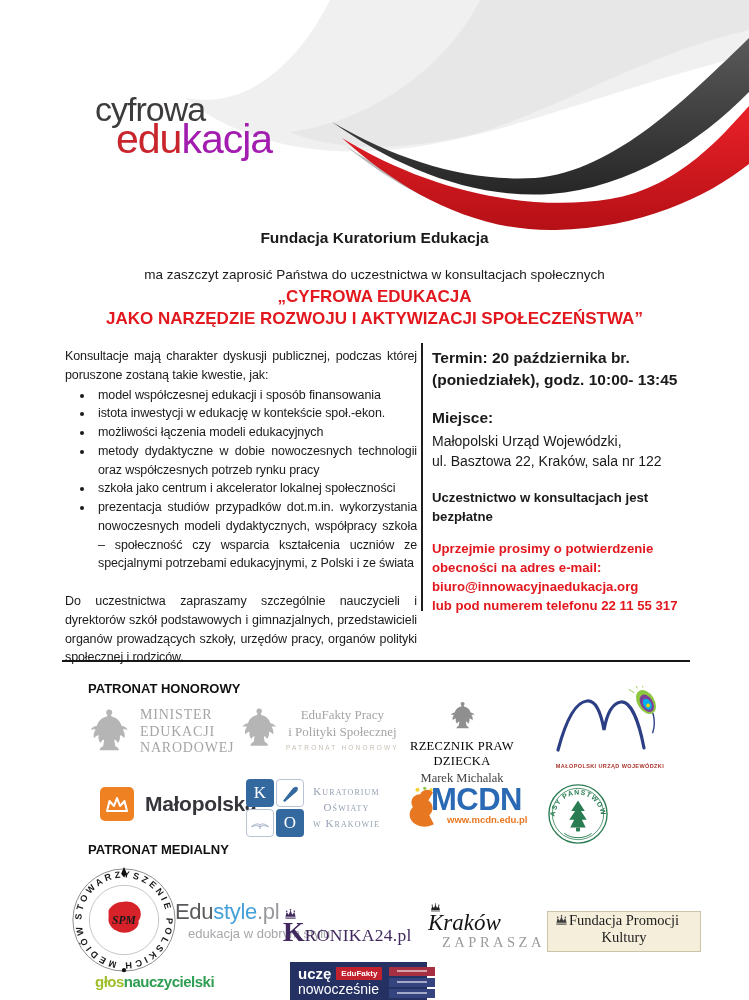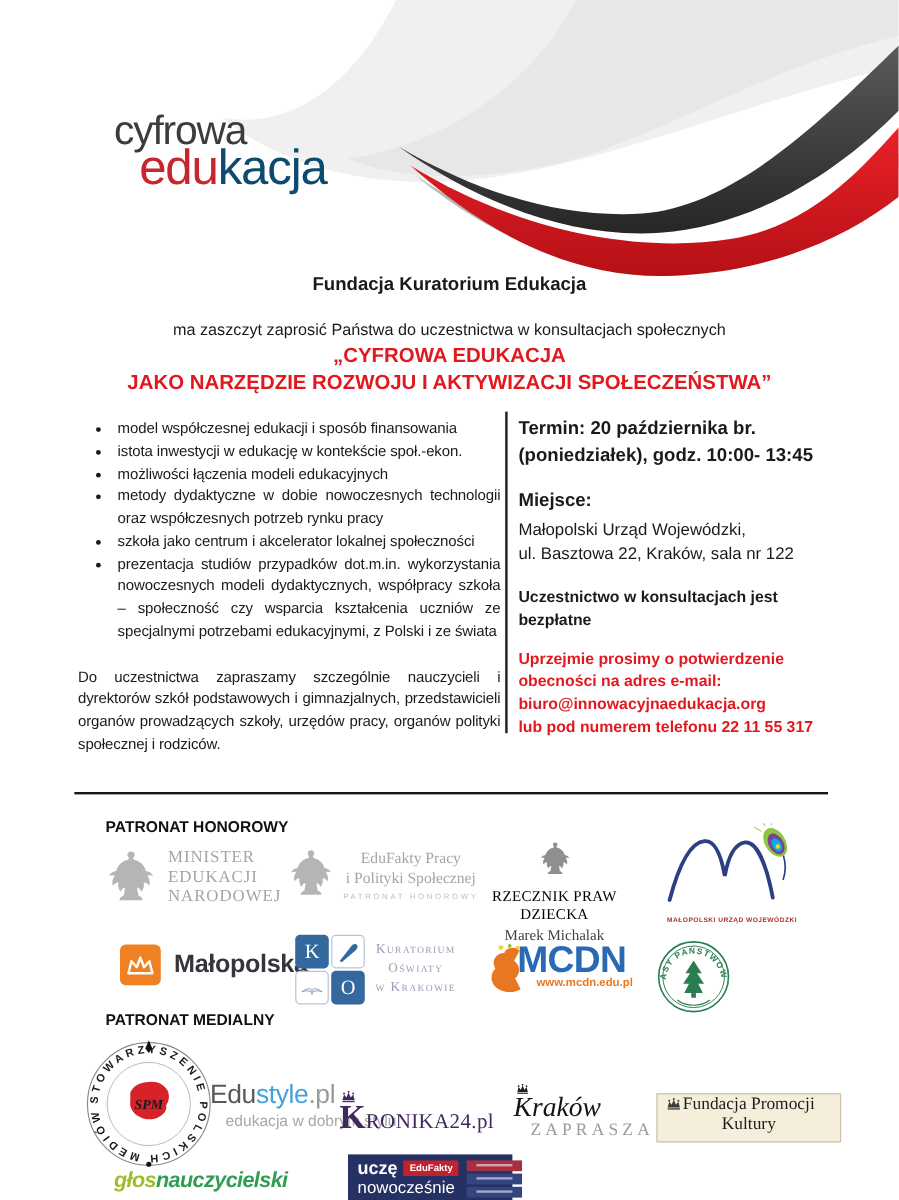--- a/index.html
+++ b/index.html
@@ -12,21 +12,21 @@
   .page { position:relative; width:749px; height:1000px; background:#fff; overflow:hidden; }
 
   
   .swoosh { position:absolute; top:0; left:0; width:749px; height:240px; }
 
   
   .logo { position:absolute; left:95px; top:92px; line-height:1; }
   .logo-l1 { font-size:34px; letter-spacing:-1px; color:#3d3b3c; }
   .logo-l2 { font-size:41px; letter-spacing:-1px; margin:-7px 0 0 21px; }
   .logo-red  { color:#c9252c; }
-  .logo-dred { color:#0c4a6e; }
+  .logo-dred { color:#a21caf; }
 
   
   .cline { position:absolute; left:0; width:749px; text-align:center; }
   .org    { top:229px; font-size:15.5px; font-weight:bold; }
   .invite { top:267px; font-size:13.5px; }
   .title1 { top:287px; font-size:17px; font-weight:bold; color:#e2181e; }
   .title2 { top:309px; font-size:17px; font-weight:bold; color:#e2181e; }
 
   
   .leftcol { position:absolute; left:65px; top:347px; width:352px;
@@ -99,22 +99,22 @@
   .kw-crown { position:absolute; left:2px; top:0; }
   .kw-name { font-size:23px; font-style:italic; color:#141414; margin-top:7px; }
   .kw-sub { font-size:14.5px; letter-spacing:3.5px; color:#9b9b9b; margin:-2px 0 0 14px; }
   .fpk { position:absolute; left:547px; top:911px; width:154px; height:41px;
          background:#f4eeda; border:1px solid #cbc4a9; }
   .fpk-crown { position:absolute; left:7px; top:3px; }
   .fpk-label { position:absolute; left:0; right:0; bottom:5px; text-align:center;
                font-family:"Liberation Serif", serif; font-size:14.5px; color:#1c1c1c; }
 
   
-  .glos { position:absolute; left:95px; top:973px; font-size:18px; font-weight:bold;
-          letter-spacing:-.5px;font-style:italic; }
+  .glos { position:absolute; left:95px; top:973px; font-size:15px; font-weight:bold;
+          letter-spacing:-.5px; }
   .glos-p1 { color:#9ebe2a; } .glos-p2 { color:#2f9e52; }
   .ucze { position:absolute; left:290px; top:962px; width:137px; height:40px; background:#253063;
           display:flex; align-items:center; padding:3px 4px 3px 8px; gap:7px; }
   .ucze-left { display:flex; flex-direction:column; }
   .ucze-row1 { display:flex; align-items:center; }
   .ucze-w1 { color:#fff; font-weight:bold; font-size:15px; line-height:1; }
   .ucze-badge { background:#c2222e; color:#fff; font-size:8px; font-weight:bold;
                 padding:2px 5px; margin-left:5px; border-radius:1px; }
   .ucze-w2 { color:#fff; font-size:14px; line-height:1.1; margin-top:1px; }
   .ucze-bars { display:flex; flex-direction:column; gap:2px; margin-left:auto; }
@@ -164,20 +164,21 @@
     <div class="logo-l1">cyfrowa</div>
     <div class="logo-l2"><span class="logo-red">edu</span><span class="logo-dred">kacja</span></div>
   </div>
 
   <div class="cline org">Fundacja Kuratorium Edukacja</div>
   <div class="cline invite">ma zaszczyt zaprosić Państwa do uczestnictwa w konsultacjach społecznych</div>
   <div class="cline title1">„CYFROWA EDUKACJA</div>
   <div class="cline title2">JAKO NARZĘDZIE ROZWOJU I AKTYWIZACJI SPOŁECZEŃSTWA”</div>
 
   <div class="leftcol">
+    <p>Konsultacje mają charakter dyskusji publicznej, podczas której poruszone zostaną takie kwestie, jak:</p>
     <ul>
       <li>model współczesnej edukacji i sposób finansowania</li>
       <li>istota inwestycji w edukację w kontekście społ.-ekon.</li>
       <li>możliwości łączenia modeli edukacyjnych</li>
       <li>metody dydaktyczne w dobie nowoczesnych technologii oraz współczesnych potrzeb rynku pracy</li>
       <li>szkoła jako centrum i akcelerator lokalnej społeczności</li>
       <li>prezentacja studiów przypadków dot.m.in. wykorzystania nowoczesnych modeli dydaktycznych, współpracy szkoła – społeczność czy wsparcia kształcenia uczniów ze specjalnymi potrzebami edukacyjnymi, z Polski i ze świata</li>
     </ul>
     <p class="outro">Do uczestnictwa zapraszamy szczególnie nauczycieli i dyrektorów szkół podstawowych i gimnazjalnych, przedstawicieli organów prowadzących szkoły, urzędów pracy, organów polityki społecznej i rodziców.</p>
   </div>

